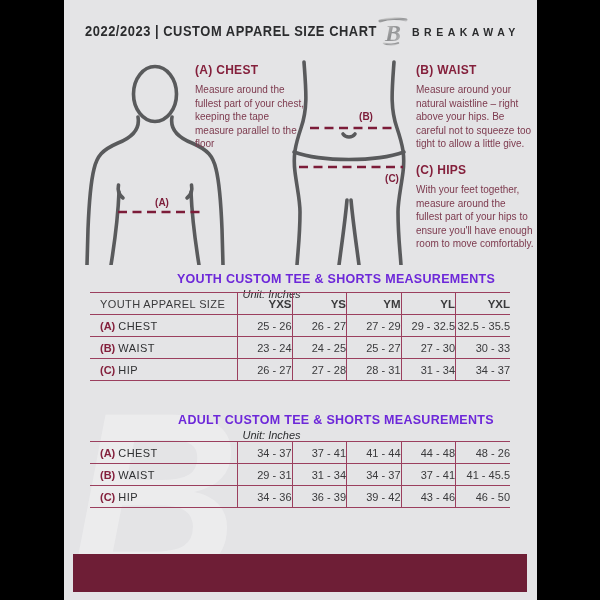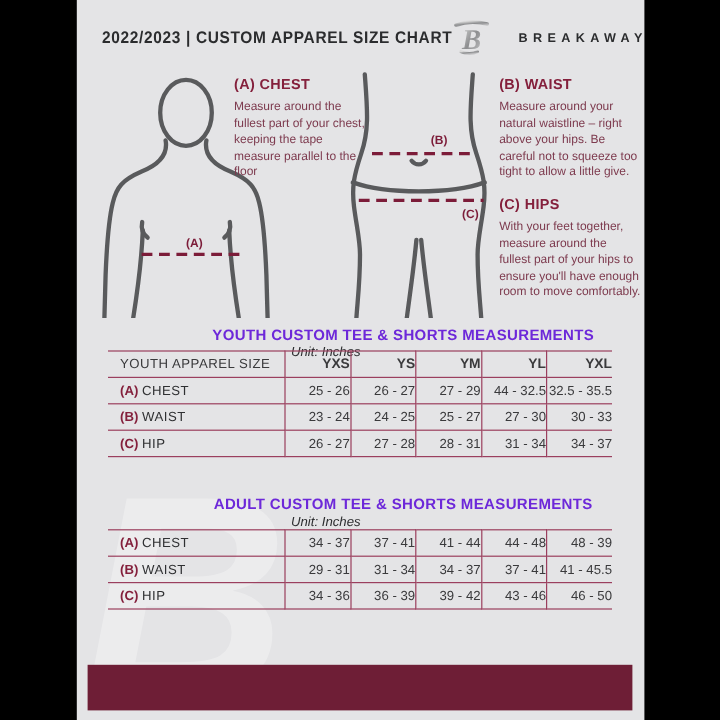--- a/index.html
+++ b/index.html
@@ -4,21 +4,21 @@
 <style>
   html,body{margin:0;padding:0;}
   body{width:600px;height:600px;background:#000;font-family:"Liberation Sans",sans-serif;position:relative;overflow:hidden;}
   .canvas{position:absolute;left:0;top:0;width:600px;height:600px;background:#000;}
   .page{position:absolute;left:64px;top:0;width:473px;height:600px;background:#e4e4e6;overflow:hidden;}
 
   
   .hdr-title{position:absolute;left:21px;top:23px;font-size:14px;font-weight:bold;color:#2b2c2e;
     letter-spacing:.6px;transform:scaleX(.92);transform-origin:left center;white-space:nowrap;}
   .logo{position:absolute;left:314px;top:15px;width:32px;height:32px;}
-  .brand{position:absolute;left:368px;top:26px;font-size:10.5px;font-weight:bold;color:#2b2c2e;letter-spacing:4.5px;white-space:nowrap;}
+  .brand{position:absolute;left:348px;top:26px;font-size:10.5px;font-weight:bold;color:#2b2c2e;letter-spacing:4.5px;white-space:nowrap;}
 
   
   .fig-left{position:absolute;left:20px;top:62px;width:152px;height:203px;}
   .fig-mid{position:absolute;left:218px;top:60px;width:134px;height:205px;}
 
   
   .info{position:absolute;}
   .info-chest{left:131px;top:63px;width:110px;}
   .info-waist{left:352px;top:63px;width:118px;}
   .info-hips{left:352px;top:163px;width:118px;}
@@ -121,21 +121,21 @@
         <th>YS</th>
         <th>YM</th>
         <th>YL</th>
         <th>YXL</th>
       </tr>
       <tr>
         <td class="rowlbl"><span class="key">(A)</span> <span class="nm">CHEST</span></td>
         <td>25 - 26</td>
         <td>26 - 27</td>
         <td>27 - 29</td>
-        <td>44 - 32.5</td>
+        <td>29 - 32.5</td>
         <td>32.5 - 35.5</td>
       </tr>
       <tr>
         <td class="rowlbl"><span class="key">(B)</span> <span class="nm">WAIST</span></td>
         <td>23 - 24</td>
         <td>24 - 25</td>
         <td>25 - 27</td>
         <td>27 - 30</td>
         <td>30 - 33</td>
       </tr>
@@ -153,21 +153,21 @@
     <div class="sec-title ad-title">ADULT CUSTOM TEE &amp; SHORTS MEASUREMENTS</div>
     <div class="sec-unit ad-unit">Unit: Inches</div>
     <table class="size ad-table">
       <tbody>
       <tr>
         <td class="rowlbl"><span class="key">(A)</span> <span class="nm">CHEST</span></td>
         <td>34 - 37</td>
         <td>37 - 41</td>
         <td>41 - 44</td>
         <td>44 - 48</td>
-        <td>48 - 39</td>
+        <td>48 - 26</td>
       </tr>
       <tr>
         <td class="rowlbl"><span class="key">(B)</span> <span class="nm">WAIST</span></td>
         <td>29 - 31</td>
         <td>31 - 34</td>
         <td>34 - 37</td>
         <td>37 - 41</td>
         <td>41 - 45.5</td>
       </tr>
       <tr>

